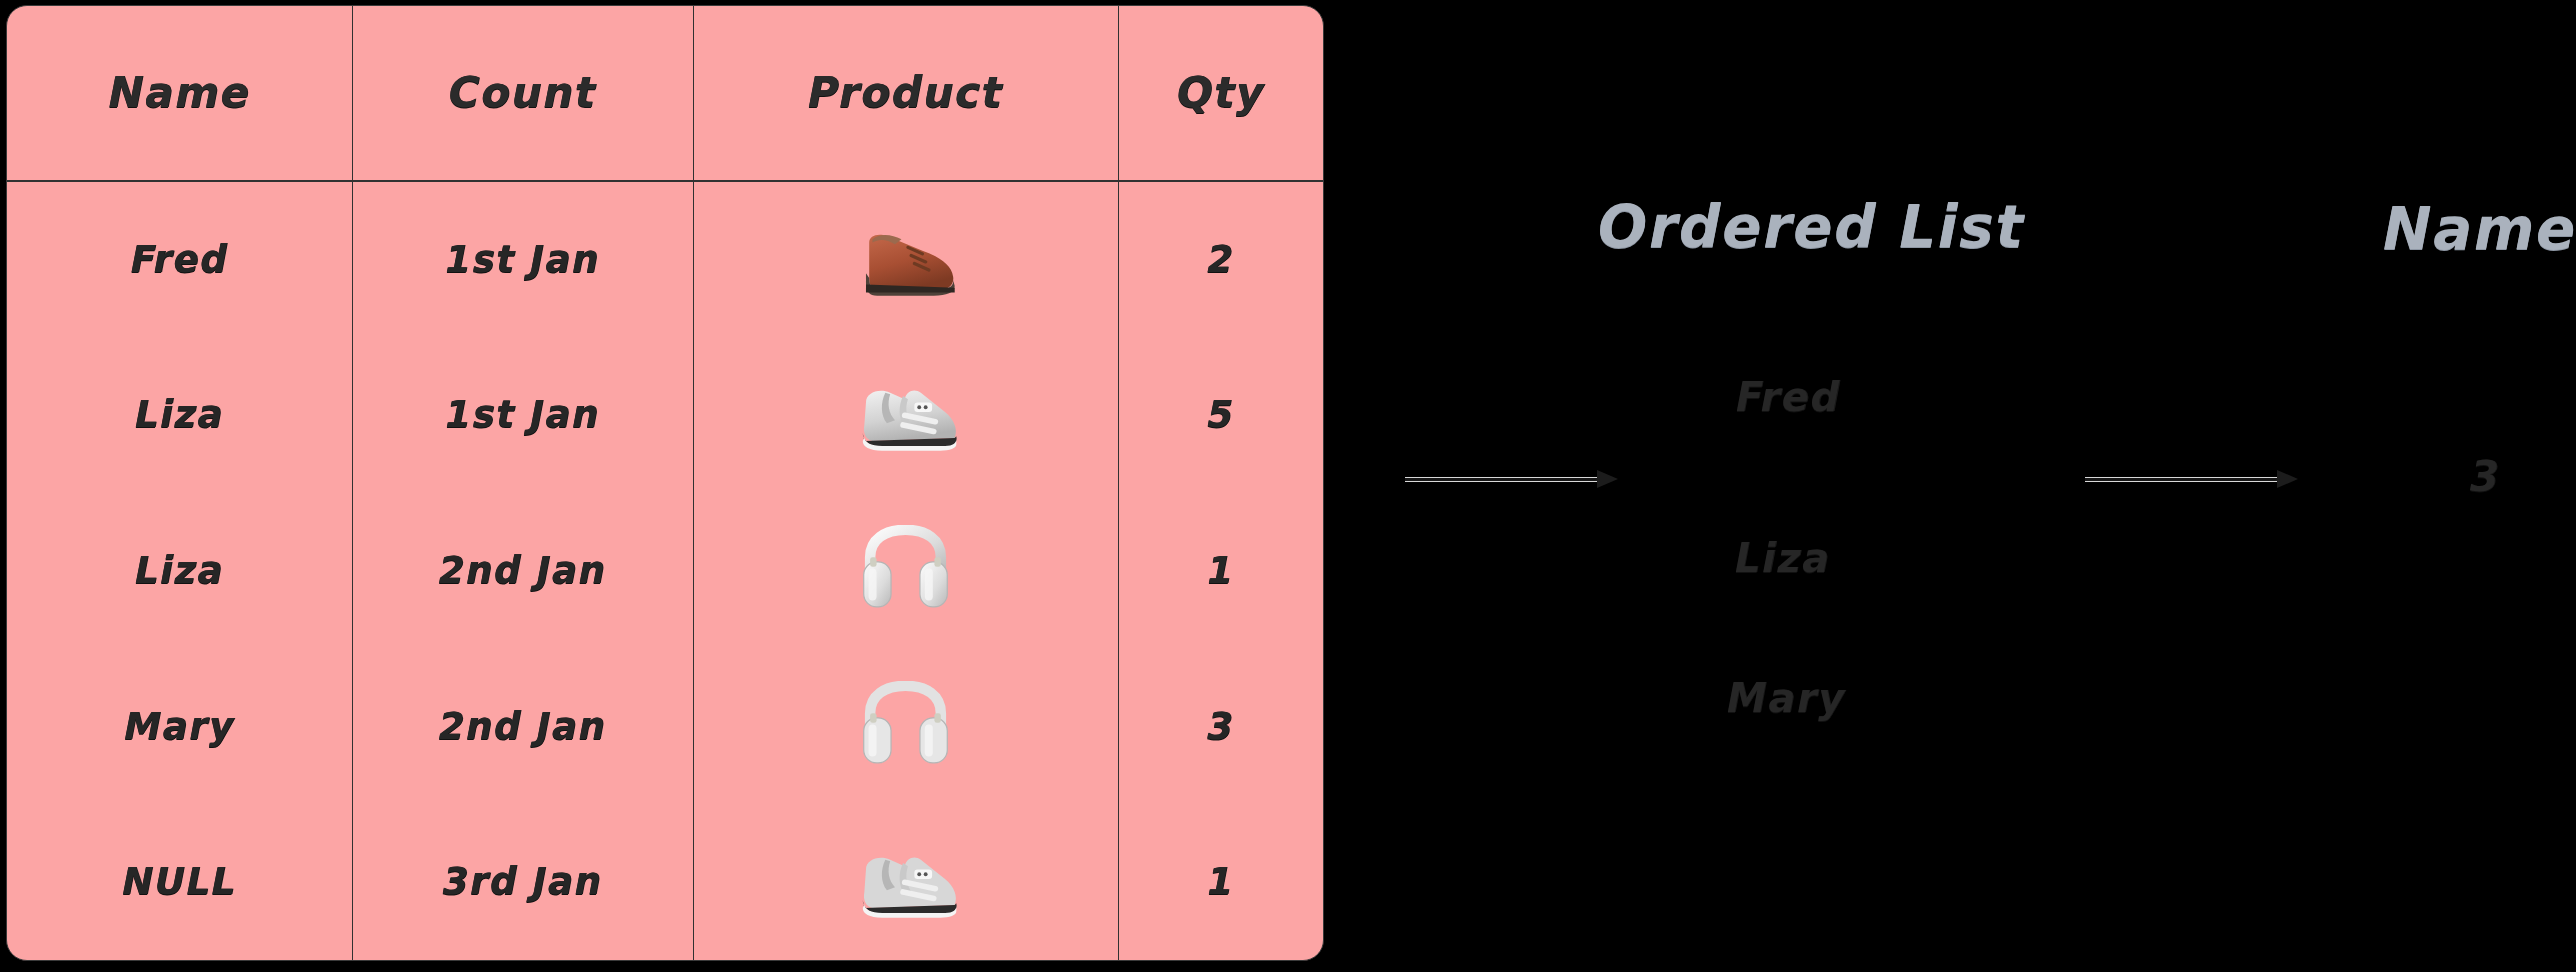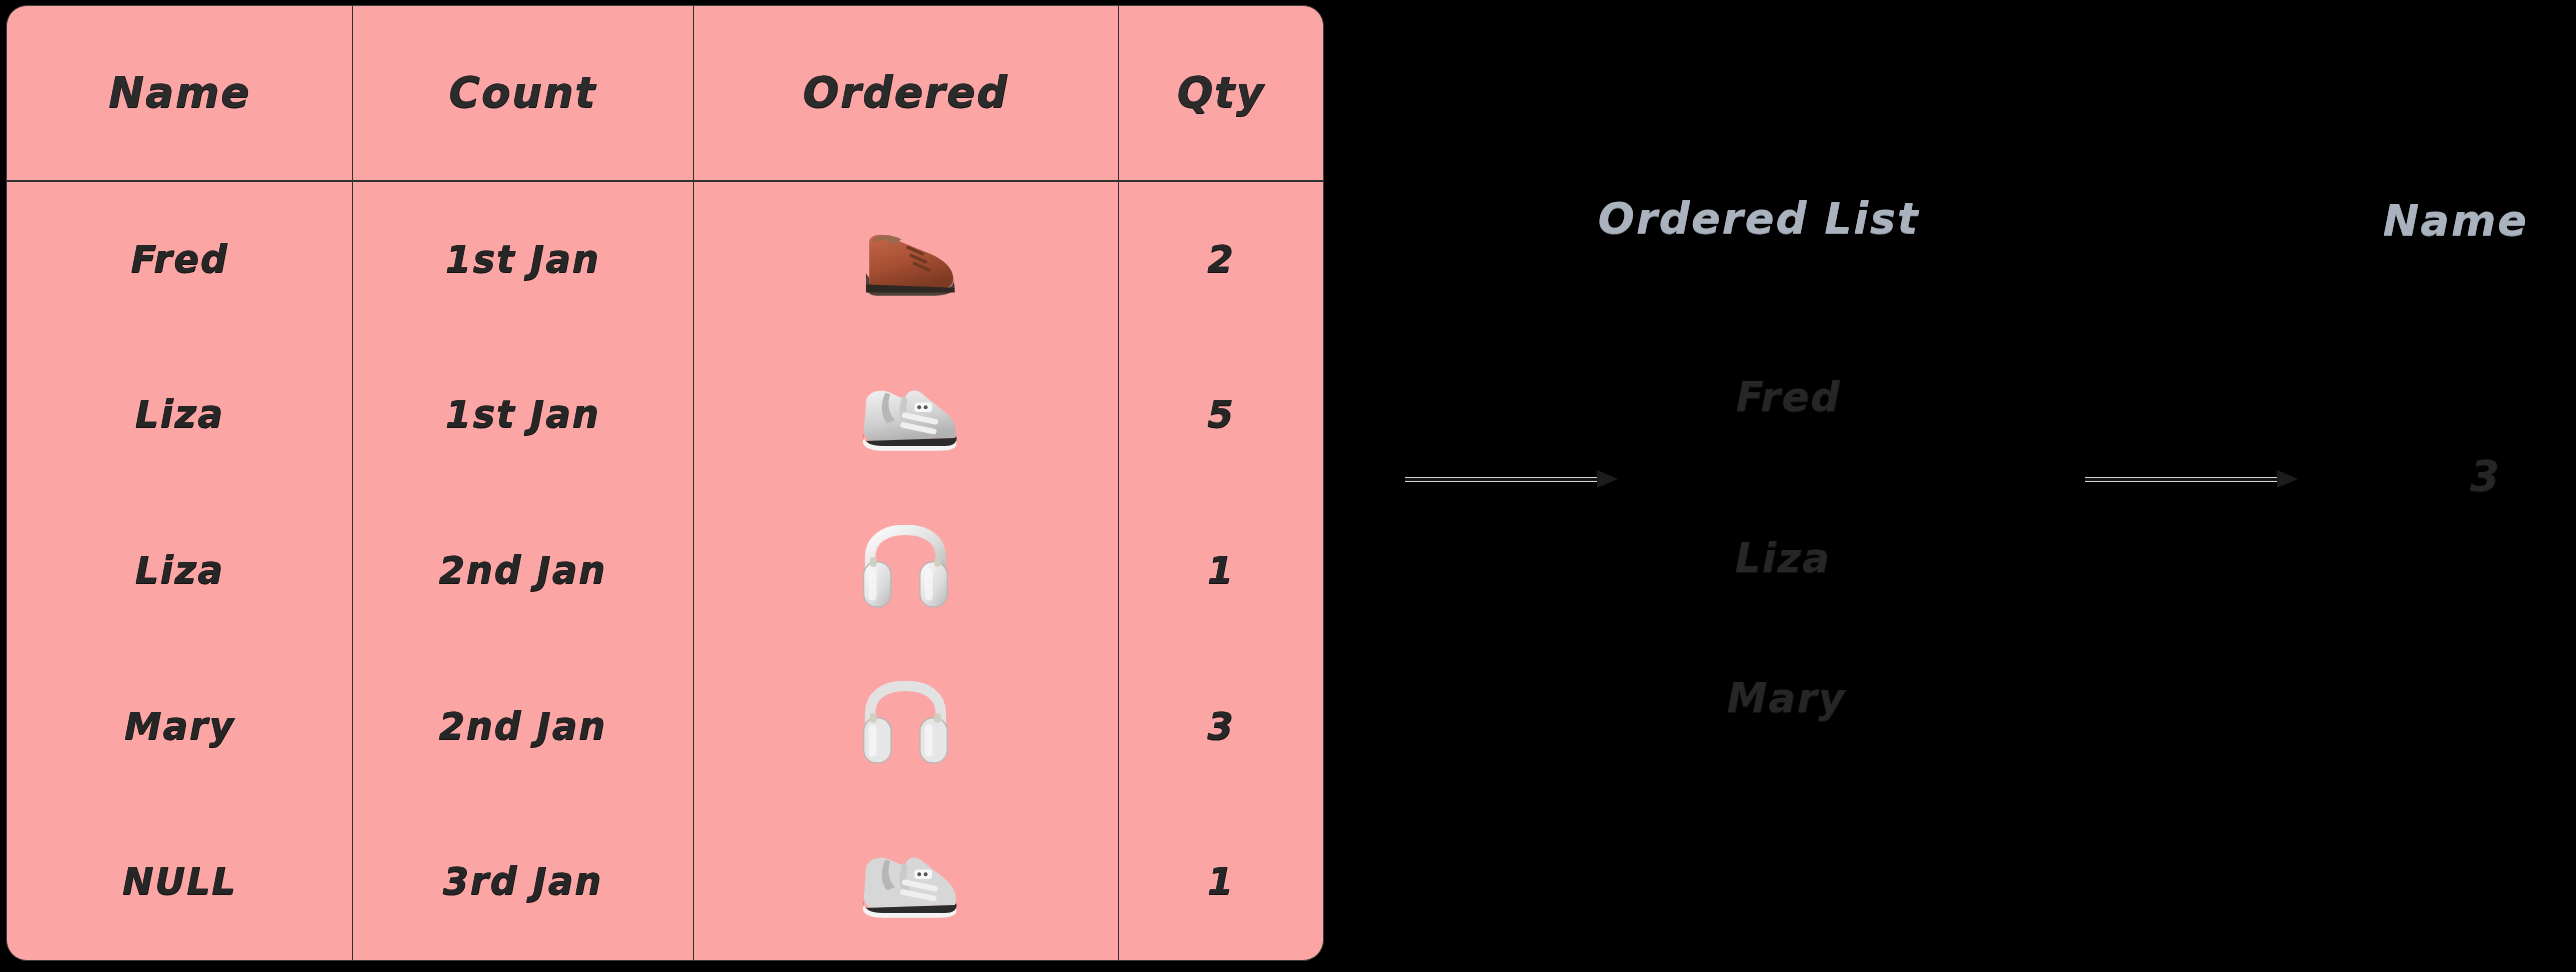--- a/index.html
+++ b/index.html
@@ -103,21 +103,21 @@
     width: 0;
     height: 0;
     border-top: 9.7px solid transparent;
     border-bottom: 9.7px solid transparent;
     border-left: 21px solid #1c1c1c;
   }
 
   
   .sec-title {
     position: absolute;
-    font-size: 43px;
+    font-size: 58px;
     color: #aab2bd;
     text-shadow: 0 0.8px 0 #8d96a3;
     white-space: nowrap;
   }
   .list-name {
     position: absolute;
     font-size: 40px;
     color: #262626;
     white-space: nowrap;
   }
@@ -141,21 +141,21 @@
     </colgroup>
     <thead>
       <tr>
         <th>
           <span class="hand h-text">Name</span>
         </th>
         <th>
           <span class="hand h-text">Count</span>
         </th>
         <th>
-          <span class="hand h-text">Ordered</span>
+          <span class="hand h-text">Product</span>
         </th>
         <th>
           <span class="hand h-text">Qty</span>
         </th>
       </tr>
     </thead>
     <tbody>
 
       <tr>
         <td>

